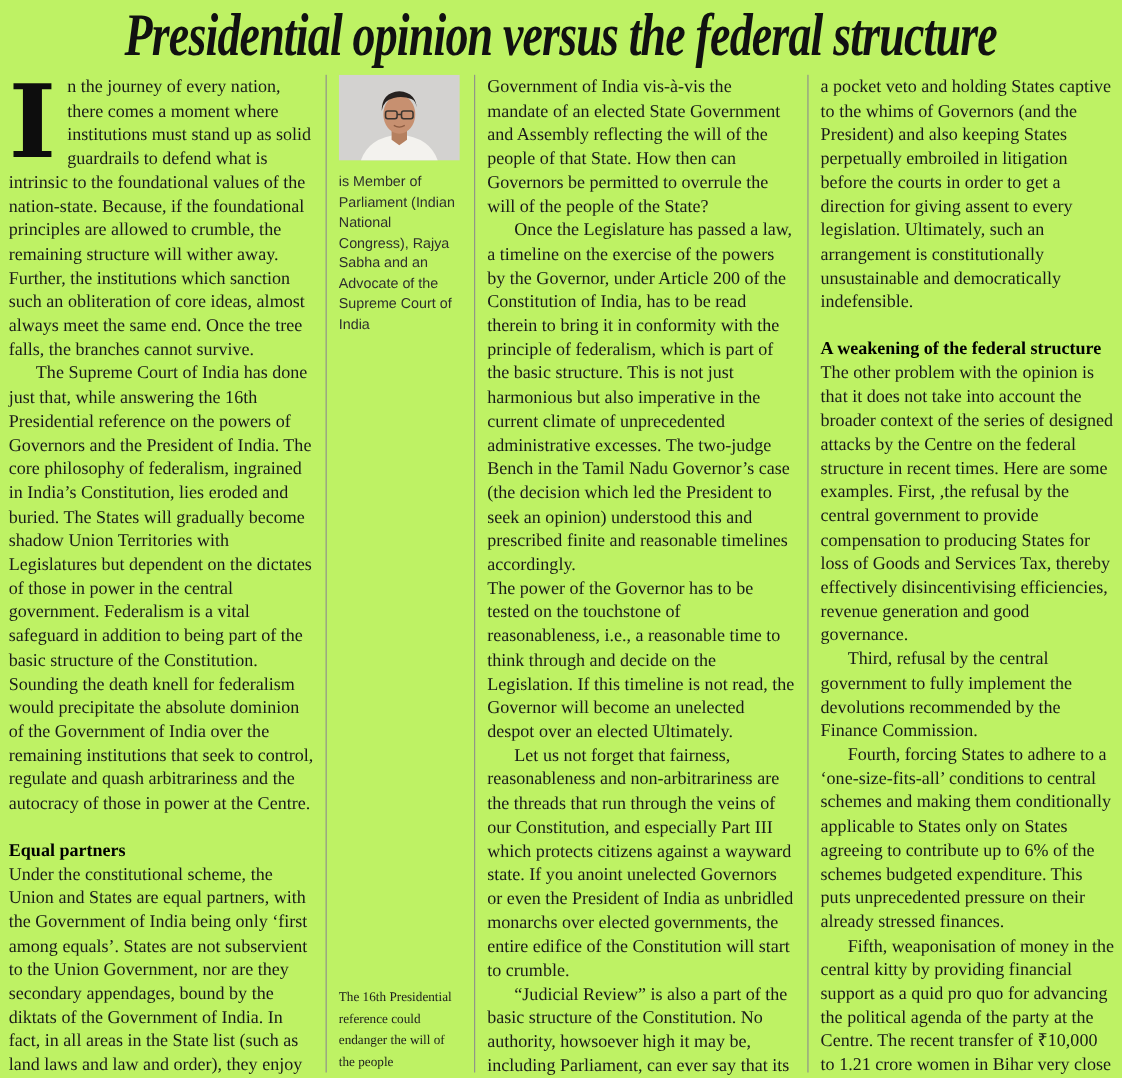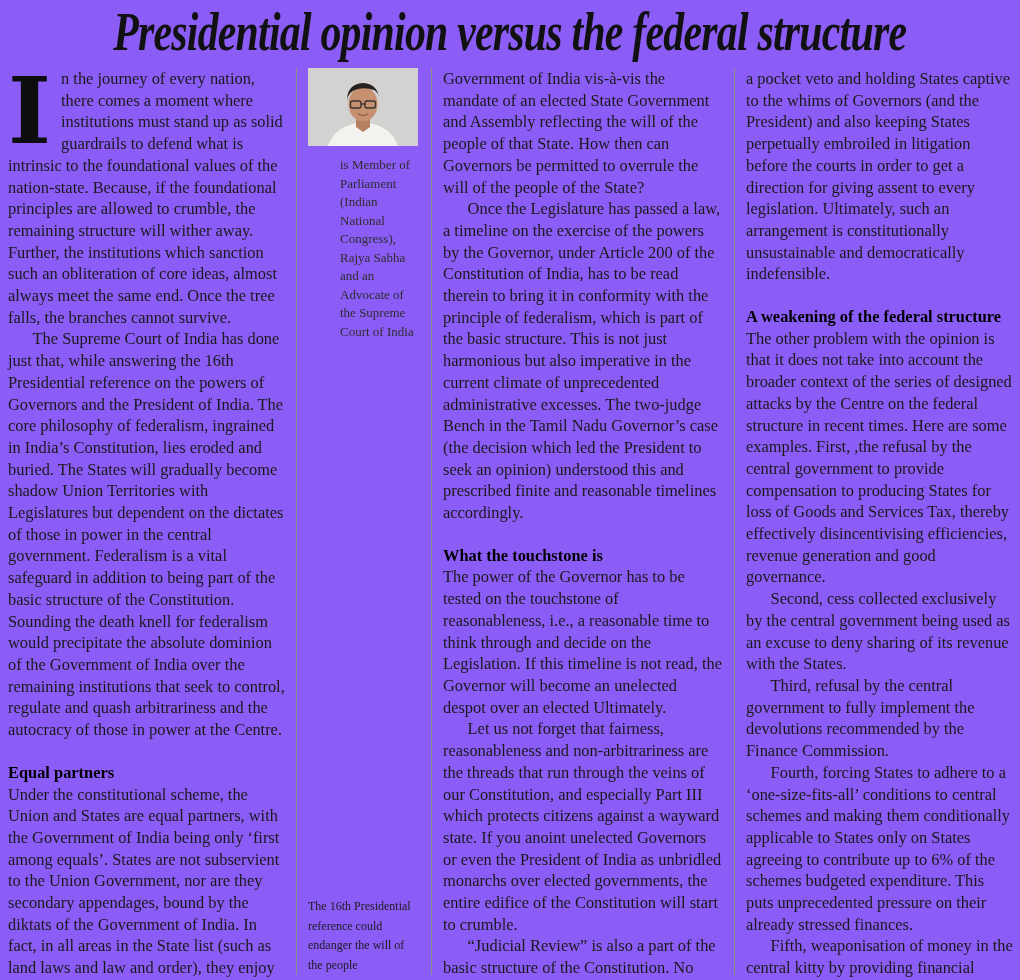--- a/index.html
+++ b/index.html
@@ -1,20 +1,20 @@
 <!DOCTYPE html>
 <html><head>
 <meta charset="utf-8">
 <style>
   * { margin:0; padding:0; box-sizing:border-box; }
   html,body { background:#ffffff; }
   .page {
     position:relative;
     width:1020px; height:980px;
-    background:#8b5cf6;
+    background:#bef264;
     overflow:hidden;
     font-family:"Liberation Serif", serif;
     color:#1a1a1a;
   }
   
   .masthead {
     position:absolute; top:0; left:0; right:0; height:62px;
     display:flex; align-items:center; justify-content:center;
   }
   .headline {
@@ -62,24 +62,23 @@
     margin-top:8px;
     font-family:"Liberation Serif", serif;
     font-weight:bold;
     font-size:15.5px; line-height:21px;
     text-decoration:underline;
     color:#111;
     display:inline-block;
   }
   .author-bio {
     margin-top:10px;
-    font-family:Liberation Serif, serif;
+    font-family:Liberation Sans, sans-serif;
     font-size:13px; line-height:18.5px;
     color:#2e2e2e;
-    margin-left:32px;
   }
   .pull-quote {
     margin-top:auto;
     font-family:"Liberation Serif", serif;
     font-size:12px; line-height:19.5px;
     color:#1c1c1c;
   }
 </style>
 </head>
 <body>
@@ -118,34 +117,32 @@
       </svg>
       <div class="author-bio">is Member of Parliament (Indian National Congress), Rajya Sabha and an Advocate of the Supreme Court of India</div>
       <div class="pull-quote">The 16th Presidential reference could endanger the will of the people</div>
     </div>
 
     <div class="vrule"></div>
 
     <div class="col col-text3">
       <p>Government of India vis-à-vis the mandate of an elected State Government and Assembly reflecting the will of the people of that State. How then can Governors be permitted to overrule the will of the people of the State?</p>
       <p class="indent">Once the Legislature has passed a law, a timeline on the exercise of the powers by the Governor, under Article 200 of the Constitution of India, has to be read therein to bring it in conformity with the principle of federalism, which is part of the basic structure. This is not just harmonious but also imperative in the current climate of unprecedented administrative excesses. The two-judge Bench in the Tamil Nadu Governor’s case (the decision which led the President to seek an opinion) understood this and prescribed finite and reasonable timelines accordingly.</p>
-      <div class="subhead">What the touchstone is</div>
       <p>The power of the Governor has to be tested on the touchstone of reasonableness, i.e., a reasonable time to think through and decide on the Legislation. If this timeline is not read, the Governor will become an unelected despot over an elected Ultimately.</p>
       <p class="indent">Let us not forget that fairness, reasonableness and non-arbitrariness are the threads that run through the veins of our Constitution, and especially Part III which protects citizens against a wayward state. If you anoint unelected Governors or even the President of India as unbridled monarchs over elected governments, the entire edifice of the Constitution will start to crumble.</p>
       <p class="indent">“Judicial Review” is also a part of the basic structure of the Constitution. No authority, howsoever high it may be, including Parliament, can ever say that its actions will not be tested by judicial review.</p>
 
     </div>
 
     <div class="vrule"></div>
 
     <div class="col col-text4">
       <p>a pocket veto and holding States captive to the whims of Governors (and the President) and also keeping States perpetually embroiled in litigation before the courts in order to get a direction for giving assent to every legislation. Ultimately, such an arrangement is constitutionally unsustainable and democratically indefensible.</p>
       <div class="subhead">A weakening of the federal structure</div>
       <p>The other problem with the opinion is that it does not take into account the broader context of the series of designed attacks by the Centre on the federal structure in recent times. Here are some examples. First, ,the refusal by the central government to provide compensation to producing States for loss of Goods and Services Tax, thereby effectively disincentivising efficiencies, revenue generation and good governance.</p>
-      <p class="indent">Second, cess collected exclusively by the central government being used as an excuse to deny sharing of its revenue with the States.</p>
       <p class="indent">Third, refusal by the central government to fully implement the devolutions recommended by the Finance Commission.</p>
       <p class="indent">Fourth, forcing States to adhere to a ‘one-size-fits-all’ conditions to central schemes and making them conditionally applicable to States only on States agreeing to contribute up to 6% of the schemes budgeted expenditure. This puts unprecedented pressure on their already stressed finances.</p>
       <p class="indent">Fifth, weaponisation of money in the central kitty by providing financial support as a quid pro quo for advancing the political agenda of the party at the Centre. The recent transfer of ₹10,000 to 1.21 crore women in Bihar very close to the Bihar Assembly election 2025 or the grant of a special financial package for Andhra Pradesh in the last Budget are two recent examples.</p>
 
     </div>
 
   </div>
 </div>
 
 </body></html>

